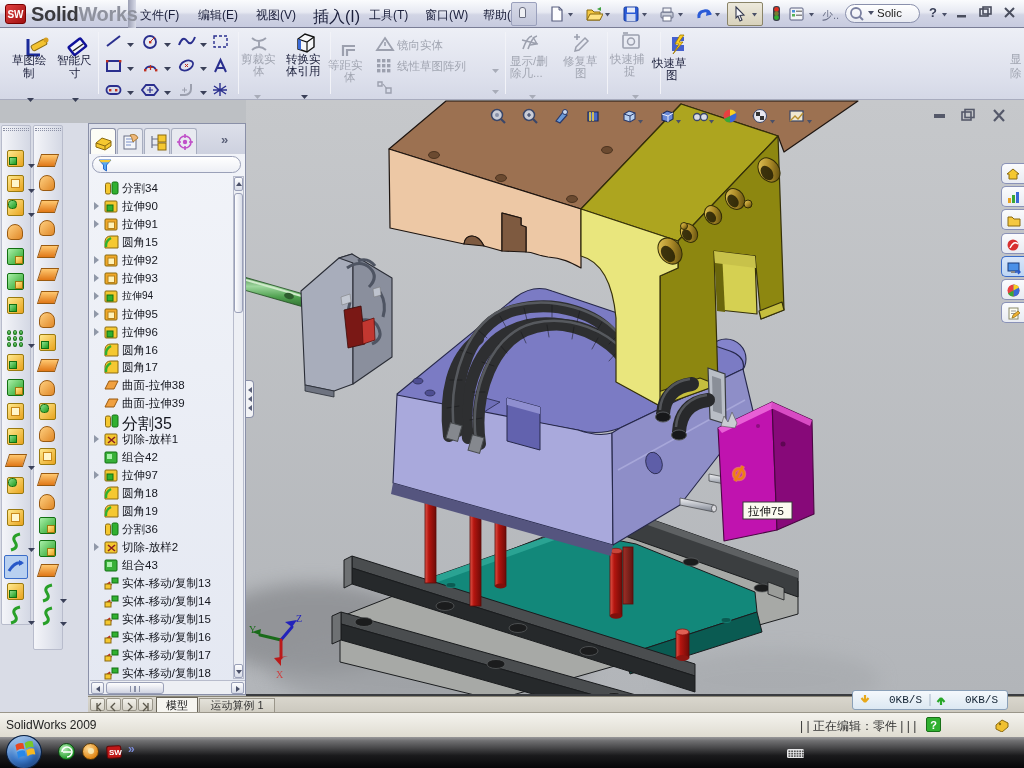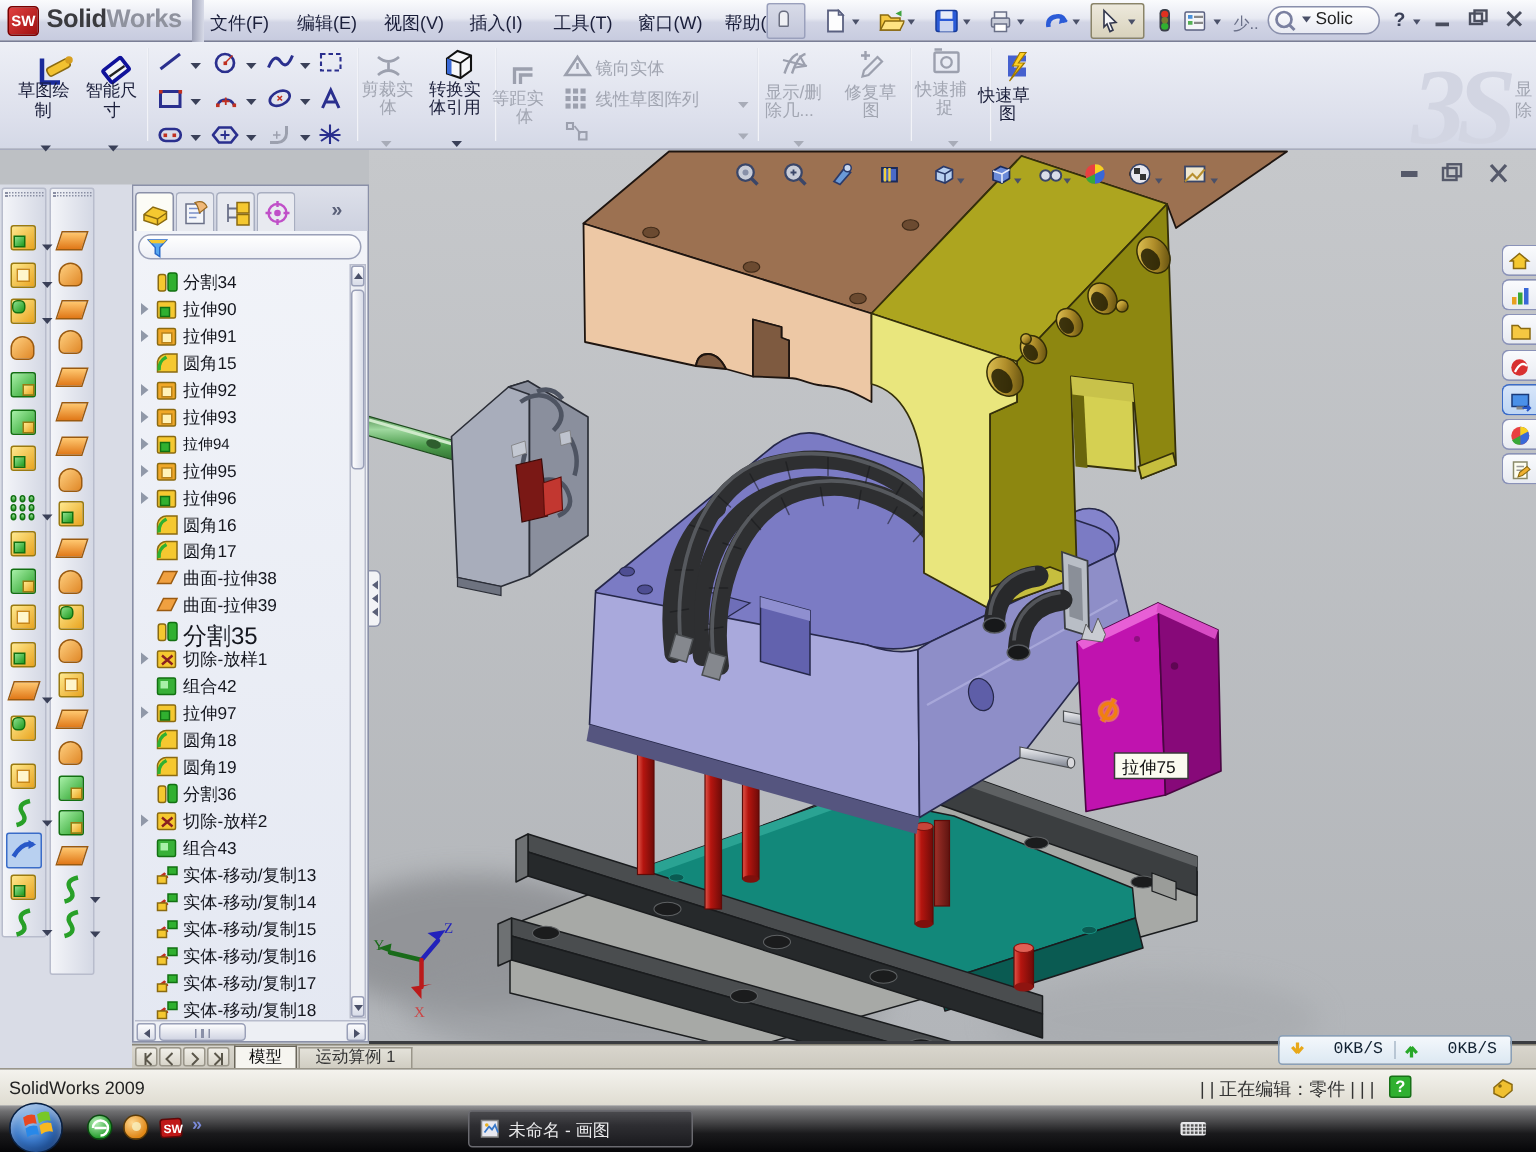--- a/index.html
+++ b/index.html
@@ -5,25 +5,25 @@
 html,body{width:1024px;height:768px;overflow:hidden;font-family:"Liberation Sans",sans-serif}
 #page{position:relative;width:1024px;height:768px;background:#BDC0C4}
 .abs{position:absolute}
 .tx{position:absolute;white-space:nowrap}
 </style></head><body>
 <div id="page">
 
 <div class="abs" style="left:0;top:0;width:1024px;height:28px;background:linear-gradient(#FAFBFD 0%,#E7E9F2 45%,#D2D5E5 55%,#C7CBDF 100%);border-bottom:1px solid #7A7E96">
  <div class="abs" style="left:128px;top:0;width:8px;height:28px;background:linear-gradient(90deg,#9B9FB4,#D8DBE8)"></div>
  <div class="abs" style="left:5px;top:4px;width:21px;height:20px;background:linear-gradient(135deg,#E04040,#A01010);border-radius:3px;border:1px solid #700;color:#fff;font-weight:bold;font-size:10px;text-align:center;line-height:19px">SW</div>
- <div class="tx" style="left:31px;top:3px;font-size:17px;font-weight:bold;letter-spacing:-0.3px;color:#3A3A3E">Solid<span style="color:#8F929E">Works</span></div>
+ <div class="tx" style="left:31px;top:3px;font-size:20px;font-weight:bold;letter-spacing:-0.3px;color:#3A3A3E">Solid<span style="color:#8F929E">Works</span></div>
 <div class="tx" style="left:140px;top:7px;font-size:12px;color:#1A1E3A">文件(F)</div>
       <div class="tx" style="left:198px;top:7px;font-size:12px;color:#1A1E3A">编辑(E)</div>
       <div class="tx" style="left:256px;top:7px;font-size:12px;color:#1A1E3A">视图(V)</div>
-      <div class="tx" style="left:313px;top:7px;font-size:12px;color:#1A1E3A">插入(I)</div>
+      <div class="tx" style="left:313px;top:7px;font-size:16px;color:#1A1E3A">插入(I)</div>
       <div class="tx" style="left:369px;top:7px;font-size:12px;color:#1A1E3A">工具(T)</div>
       <div class="tx" style="left:425px;top:7px;font-size:12px;color:#1A1E3A">窗口(W)</div>
       <div class="tx" style="left:483px;top:7px;font-size:12px;color:#1A1E3A">帮助(H)</div>
  <div class="abs" style="left:511px;top:2px;width:26px;height:24px;background:linear-gradient(#D8DBE8,#C2C6DA);border:1px solid #9AA0BC;border-radius:2px"></div>
  <div class="abs" style="left:519px;top:7px;width:7px;height:11px;border:1.5px solid #6A6E80;border-radius:3px 3px 1px 1px;background:#EFF0F4"></div>
 <div class="abs" style="left:548px;top:5px;width:18px;height:18px"><svg width="18" height="18">
           <path d="M4,2 h7 l3,3 v11 h-10 z" fill="#FDFDFE" stroke="#5A6080" stroke-width="1.2"></path>
           <path d="M11,2 l3,3 h-3 z" fill="#C8CCDC" stroke="#5A6080" stroke-width="1"></path>
         </svg></div>
       <div class="abs" style="left:567px;top:5px"><svg width="7" height="18">
@@ -96,21 +96,20 @@
           <path d="M1,8 l5,0 l-2.5,3.5 z" fill="#4A5068"></path>
         </svg></div>
       <svg class="abs" style="left:955px;top:4px" width="66" height="18">
 <rect x="2" y="11" width="9" height="2.5" fill="#4A4E5E"></rect>
 <rect x="25" y="5" width="8" height="7" fill="none" stroke="#4A4E5E" stroke-width="1.6"></rect>
         <rect x="28" y="3" width="8" height="7" fill="none" stroke="#4A4E5E" stroke-width="1.6"></rect>
 <path d="M50,4 l9,9 M59,4 l-9,9" stroke="#4A4E5E" stroke-width="2"></path>
       </svg>
     </div>
 <div class="abs" style="left:0;top:28px;width:1024px;height:72px;background:linear-gradient(#EDEFF6,#DDE0EC 70%,#D4D8E6);border-bottom:1px solid #A8ACBE">
- <div class="tx" style="left:941px;top:2px;font-size:72px;font-weight:bold;font-style:italic;color:#D2D5E2;font-family:'Liberation Serif',serif;letter-spacing:-6px">3S</div>
 <div class="abs" style="left:98px;top:4px;width:1px;height:62px;background:#BCC0D2;border-right:1px solid #F2F3F8"></div>
       <div class="abs" style="left:238px;top:4px;width:1px;height:62px;background:#BCC0D2;border-right:1px solid #F2F3F8"></div>
       <div class="abs" style="left:330px;top:4px;width:1px;height:62px;background:#BCC0D2;border-right:1px solid #F2F3F8"></div>
       <div class="abs" style="left:505px;top:4px;width:1px;height:62px;background:#BCC0D2;border-right:1px solid #F2F3F8"></div>
       <div class="abs" style="left:607px;top:4px;width:1px;height:62px;background:#BCC0D2;border-right:1px solid #F2F3F8"></div>
       <div class="abs" style="left:660px;top:4px;width:1px;height:62px;background:#BCC0D2;border-right:1px solid #F2F3F8"></div>
  <div class="abs" style="left:22px;top:8px"><svg width="30" height="24">
           <path d="M6,3 v16 h12" fill="none" stroke="#1A2A9A" stroke-width="3"></path>
           <rect x="9" y="6" width="16" height="6" rx="2" transform="rotate(-28 17 9)" fill="#F2C230" stroke="#8A6A10"></rect>
           <circle cx="24" cy="4" r="2.5" fill="#D8A020"></circle>
@@ -1026,28 +1025,20 @@
           <path d="M3,8 a5,5 0 1 1 5,5 M4,8 h8" stroke="#fff" stroke-width="1.6" fill="none"></path>
         </svg></div>
  <div class="abs" style="left:82px;top:6px;width:17px;height:17px;border-radius:50%;background:radial-gradient(circle at 35% 30%,#FFD890,#E08818 70%);border:1px solid #5A3A08"><svg width="15" height="15">
           <circle cx="8" cy="7" r="3" fill="#F8F0C0" opacity=".8"></circle>
         </svg></div>
  <div class="abs" style="left:106px;top:6px;width:18px;height:17px"><svg width="18" height="17">
           <rect x="1" y="3" width="14" height="12" rx="2" transform="rotate(-4 8 9)" fill="#C01818" stroke="#5E0808"></rect>
           <text x="3" y="12" font-size="8" fill="#fff" font-weight="bold" font-family="Liberation Sans">SW</text>
         </svg></div>
  <div class="tx" style="left:128px;top:5px;color:#7A8AD8;font-size:12px;font-weight:bold">»</div>
- <div class="abs" style="left:312px;top:3px;width:150px;height:25px;background:linear-gradient(#4A4A4E,#2E2E32 40%,#1A1A1E);border:1px solid #6A6A70;border-radius:3px">
-  <svg width="16" height="16" style="position:absolute;left:6px;top:4px">
-          <rect x="2" y="2" width="11" height="11" fill="#E8E8F0" stroke="#888"></rect>
-          <path d="M4,10 l3,-4 l2,2 l2,-3 l2,5" stroke="#3878C8" stroke-width="1.2" fill="none"></path>
-          <circle cx="5.5" cy="5" r="1.2" fill="#E8B020"></circle>
-        </svg>
-  <div class="tx" style="left:26px;top:5px;font-size:11.5px;color:#E8E8EA">未命名 - 画图</div>
- </div>
  <div class="abs" style="left:786px;top:9px"><svg width="20" height="13">
           <rect x="1" y="2" width="17" height="9" rx="1.5" fill="#E8E8EA"></rect>
           <g fill="#555">
             <rect x="2.5" y="3.5" width="1.8" height="1.6"></rect>
             <rect x="5.2" y="3.5" width="1.8" height="1.6"></rect>
             <rect x="7.9" y="3.5" width="1.8" height="1.6"></rect>
             <rect x="10.600000000000001" y="3.5" width="1.8" height="1.6"></rect>
             <rect x="13.3" y="3.5" width="1.8" height="1.6"></rect>
             <rect x="16.0" y="3.5" width="1.8" height="1.6"></rect>
             <rect x="2.5" y="5.9" width="1.8" height="1.6"></rect>

